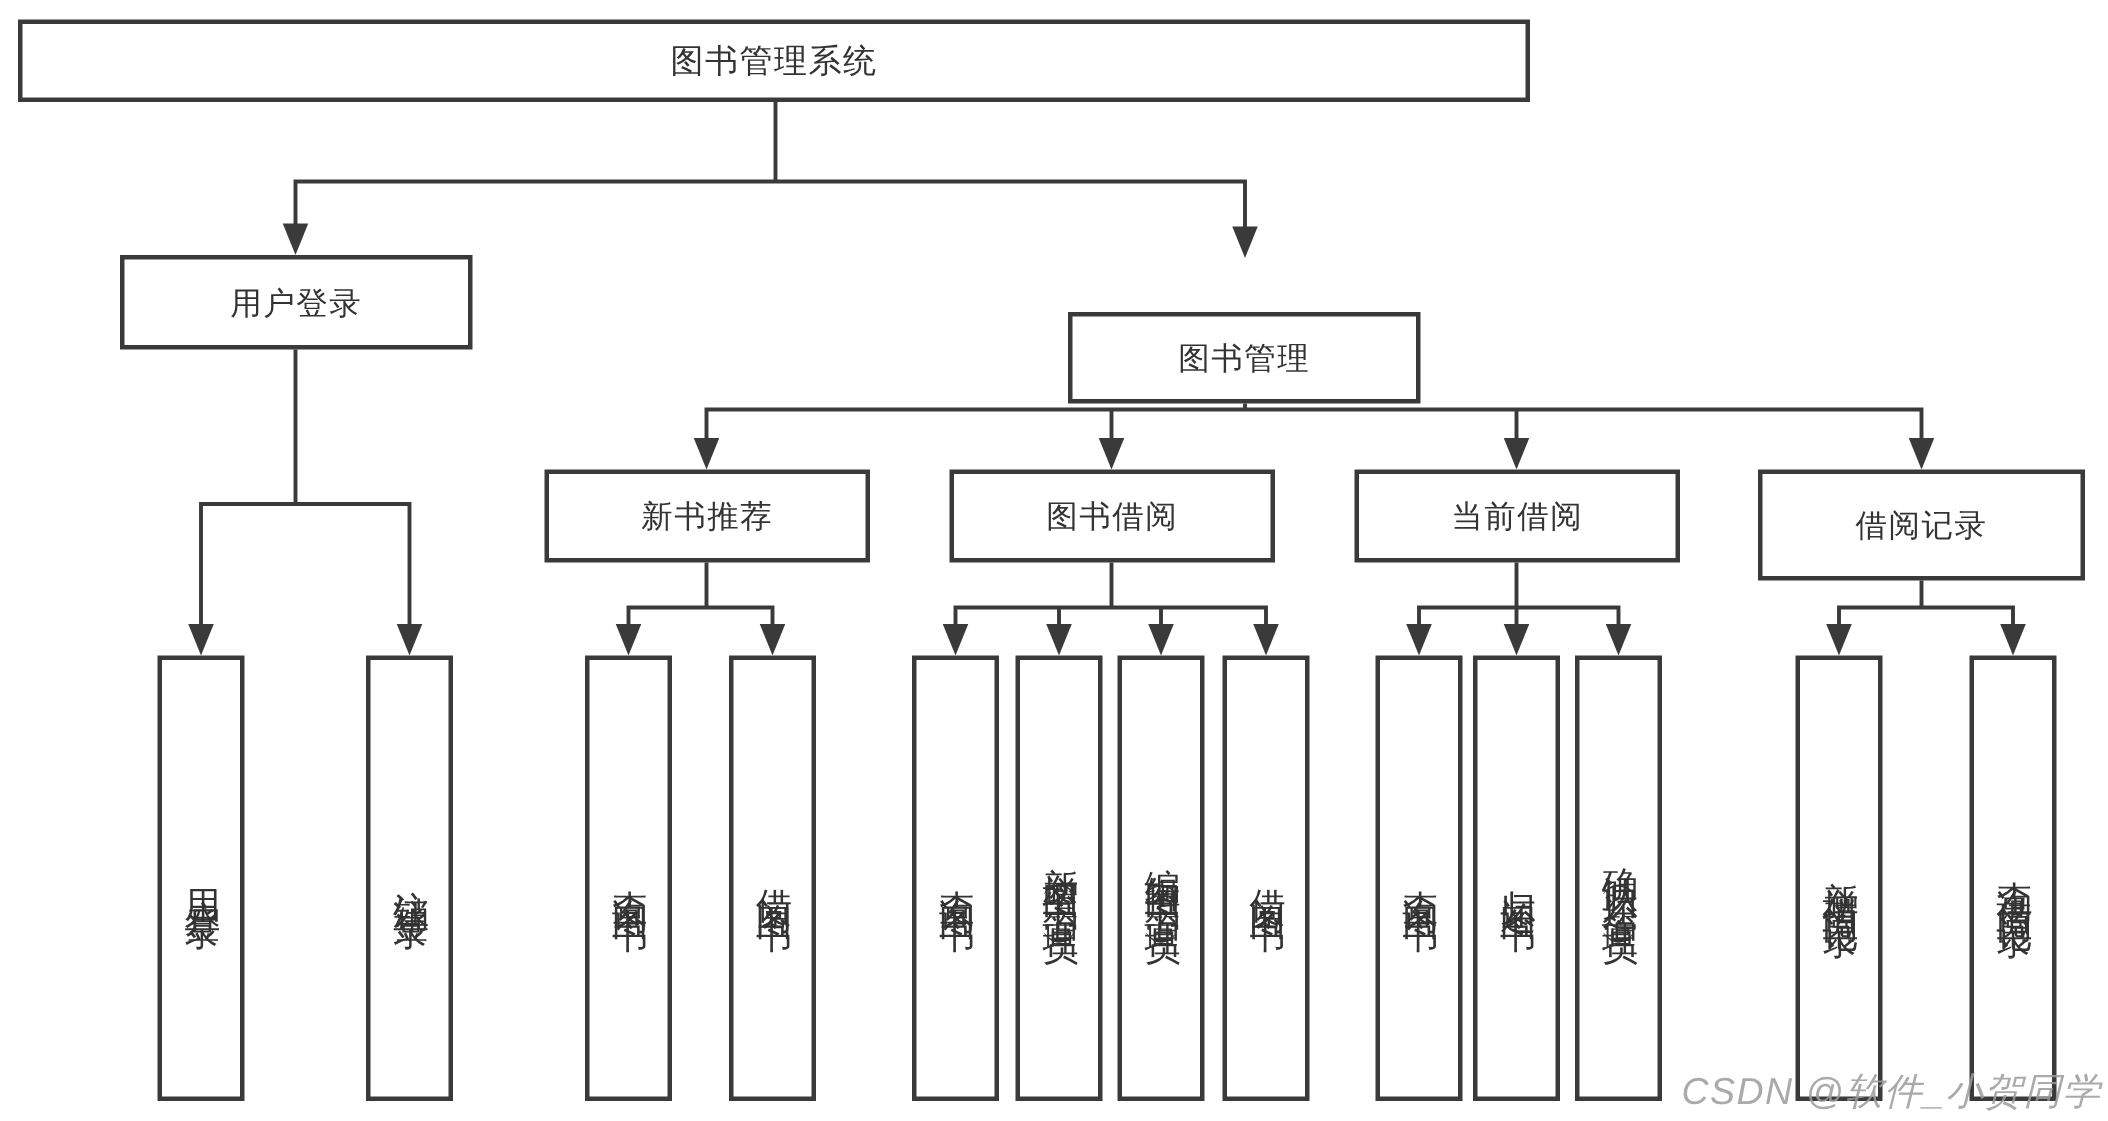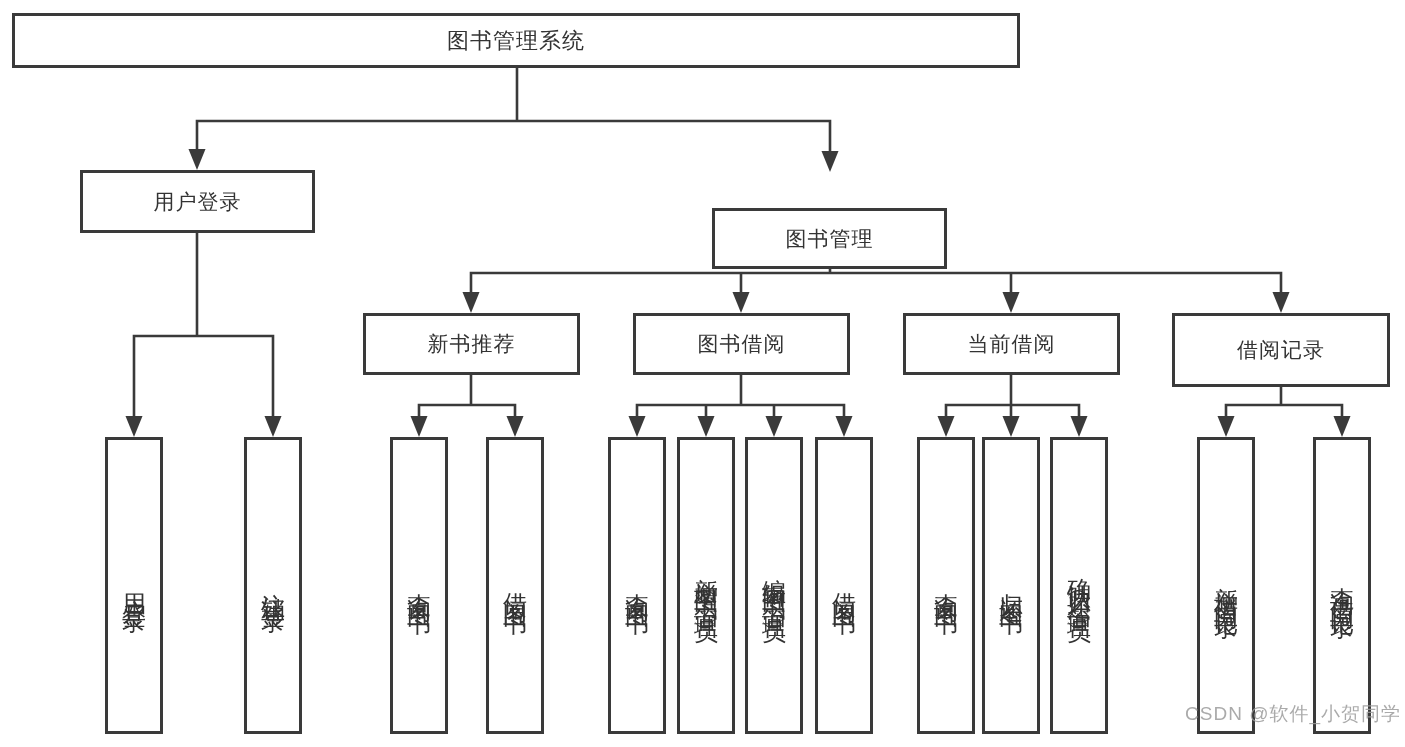--- a/index.html
+++ b/index.html
@@ -74,26 +74,27 @@
   .b-l-bb4 { left: 815px; }
   .b-l-cb1 { left: 917px; }
   .b-l-cb2 { left: 982px; }
   .b-l-cb3 { left: 1050px; }
   .b-l-br1 { left: 1197px; }
   .b-l-br2 { left: 1313px; }
 
   .watermark {
     position: absolute;
     right: 4px;
-    bottom: 20px;
-    font-size: 19px;
+    bottom: 3px;
+    font-size: 25px;
     color: var(--watermark);
     opacity: 0.85;
     z-index: 5;
     letter-spacing: 1px;
+    font-style: italic;
   }
 </style>
 </head>
 <body>
 
 <div class="stage">
 
   <svg class="connectors" viewBox="0 0 1405 747" aria-hidden="true">
 
     <g>

